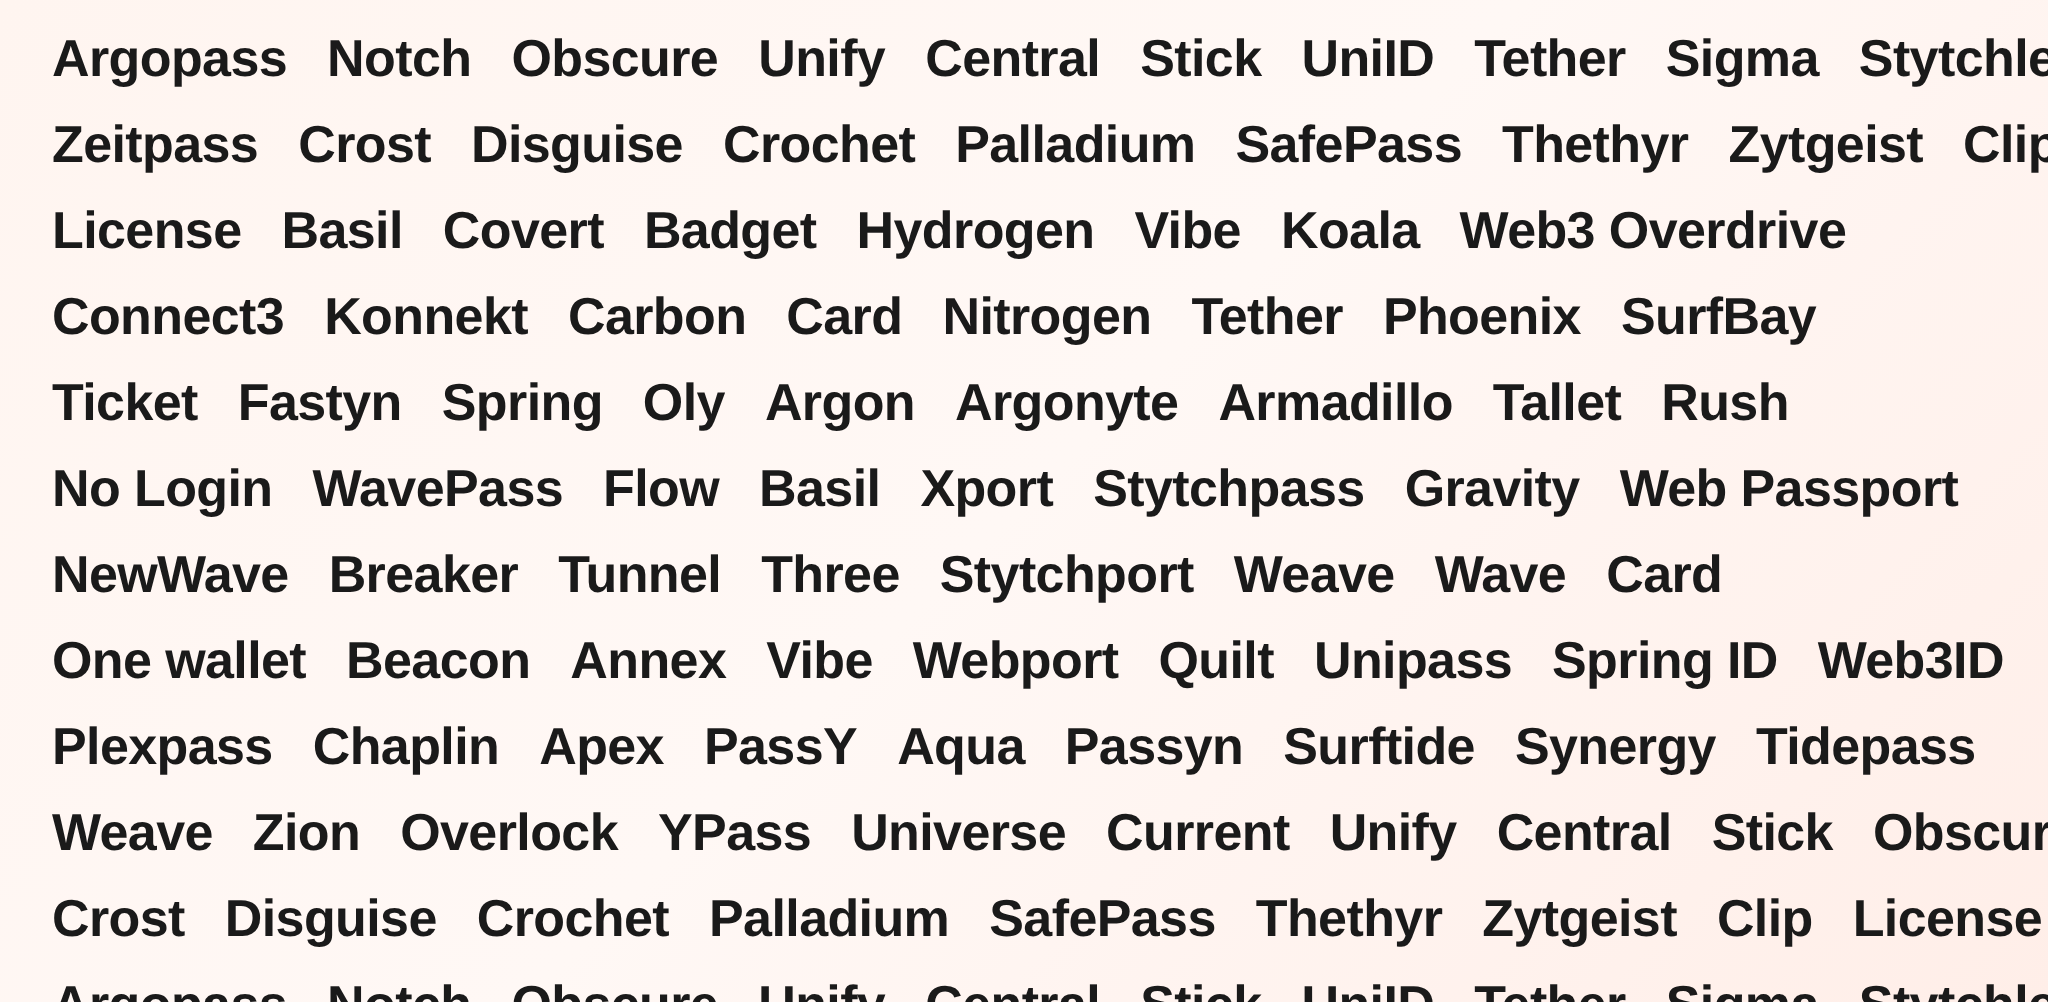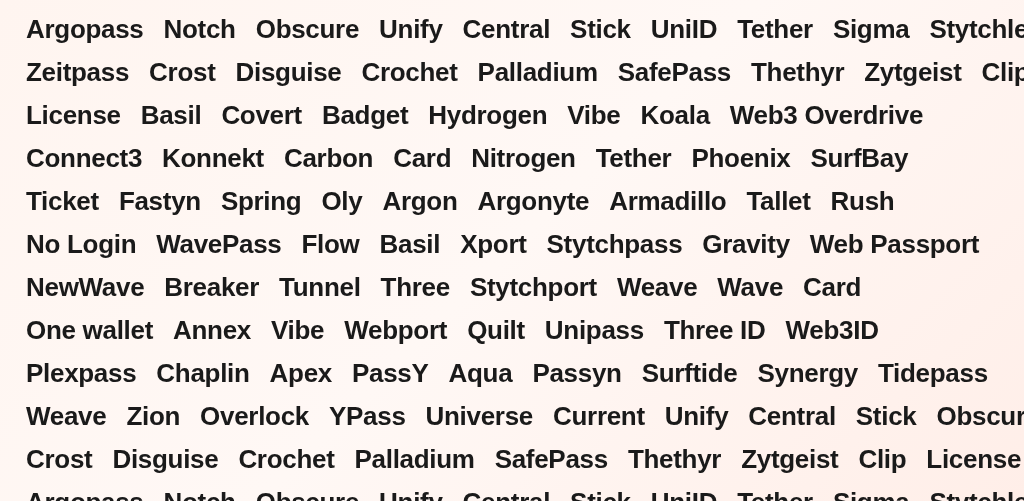--- a/index.html
+++ b/index.html
@@ -114,26 +114,27 @@
       <span class="word">Breaker</span>
       <span class="word">Tunnel</span>
       <span class="word">Three</span>
       <span class="word">Stytchport</span>
       <span class="word">Weave</span>
       <span class="word">Wave</span>
       <span class="word">Card</span>
     </div>
     <div class="word-row">
       <span class="word">One wallet</span>
+      <span class="word">Beacon</span>
       <span class="word">Annex</span>
       <span class="word">Vibe</span>
       <span class="word">Webport</span>
       <span class="word">Quilt</span>
       <span class="word">Unipass</span>
-      <span class="word">Three ID</span>
+      <span class="word">Spring ID</span>
       <span class="word">Web3ID</span>
     </div>
     <div class="word-row">
       <span class="word">Plexpass</span>
       <span class="word">Chaplin</span>
       <span class="word">Apex</span>
       <span class="word">PassY</span>
       <span class="word">Aqua</span>
       <span class="word">Passyn</span>
       <span class="word">Surftide</span>

